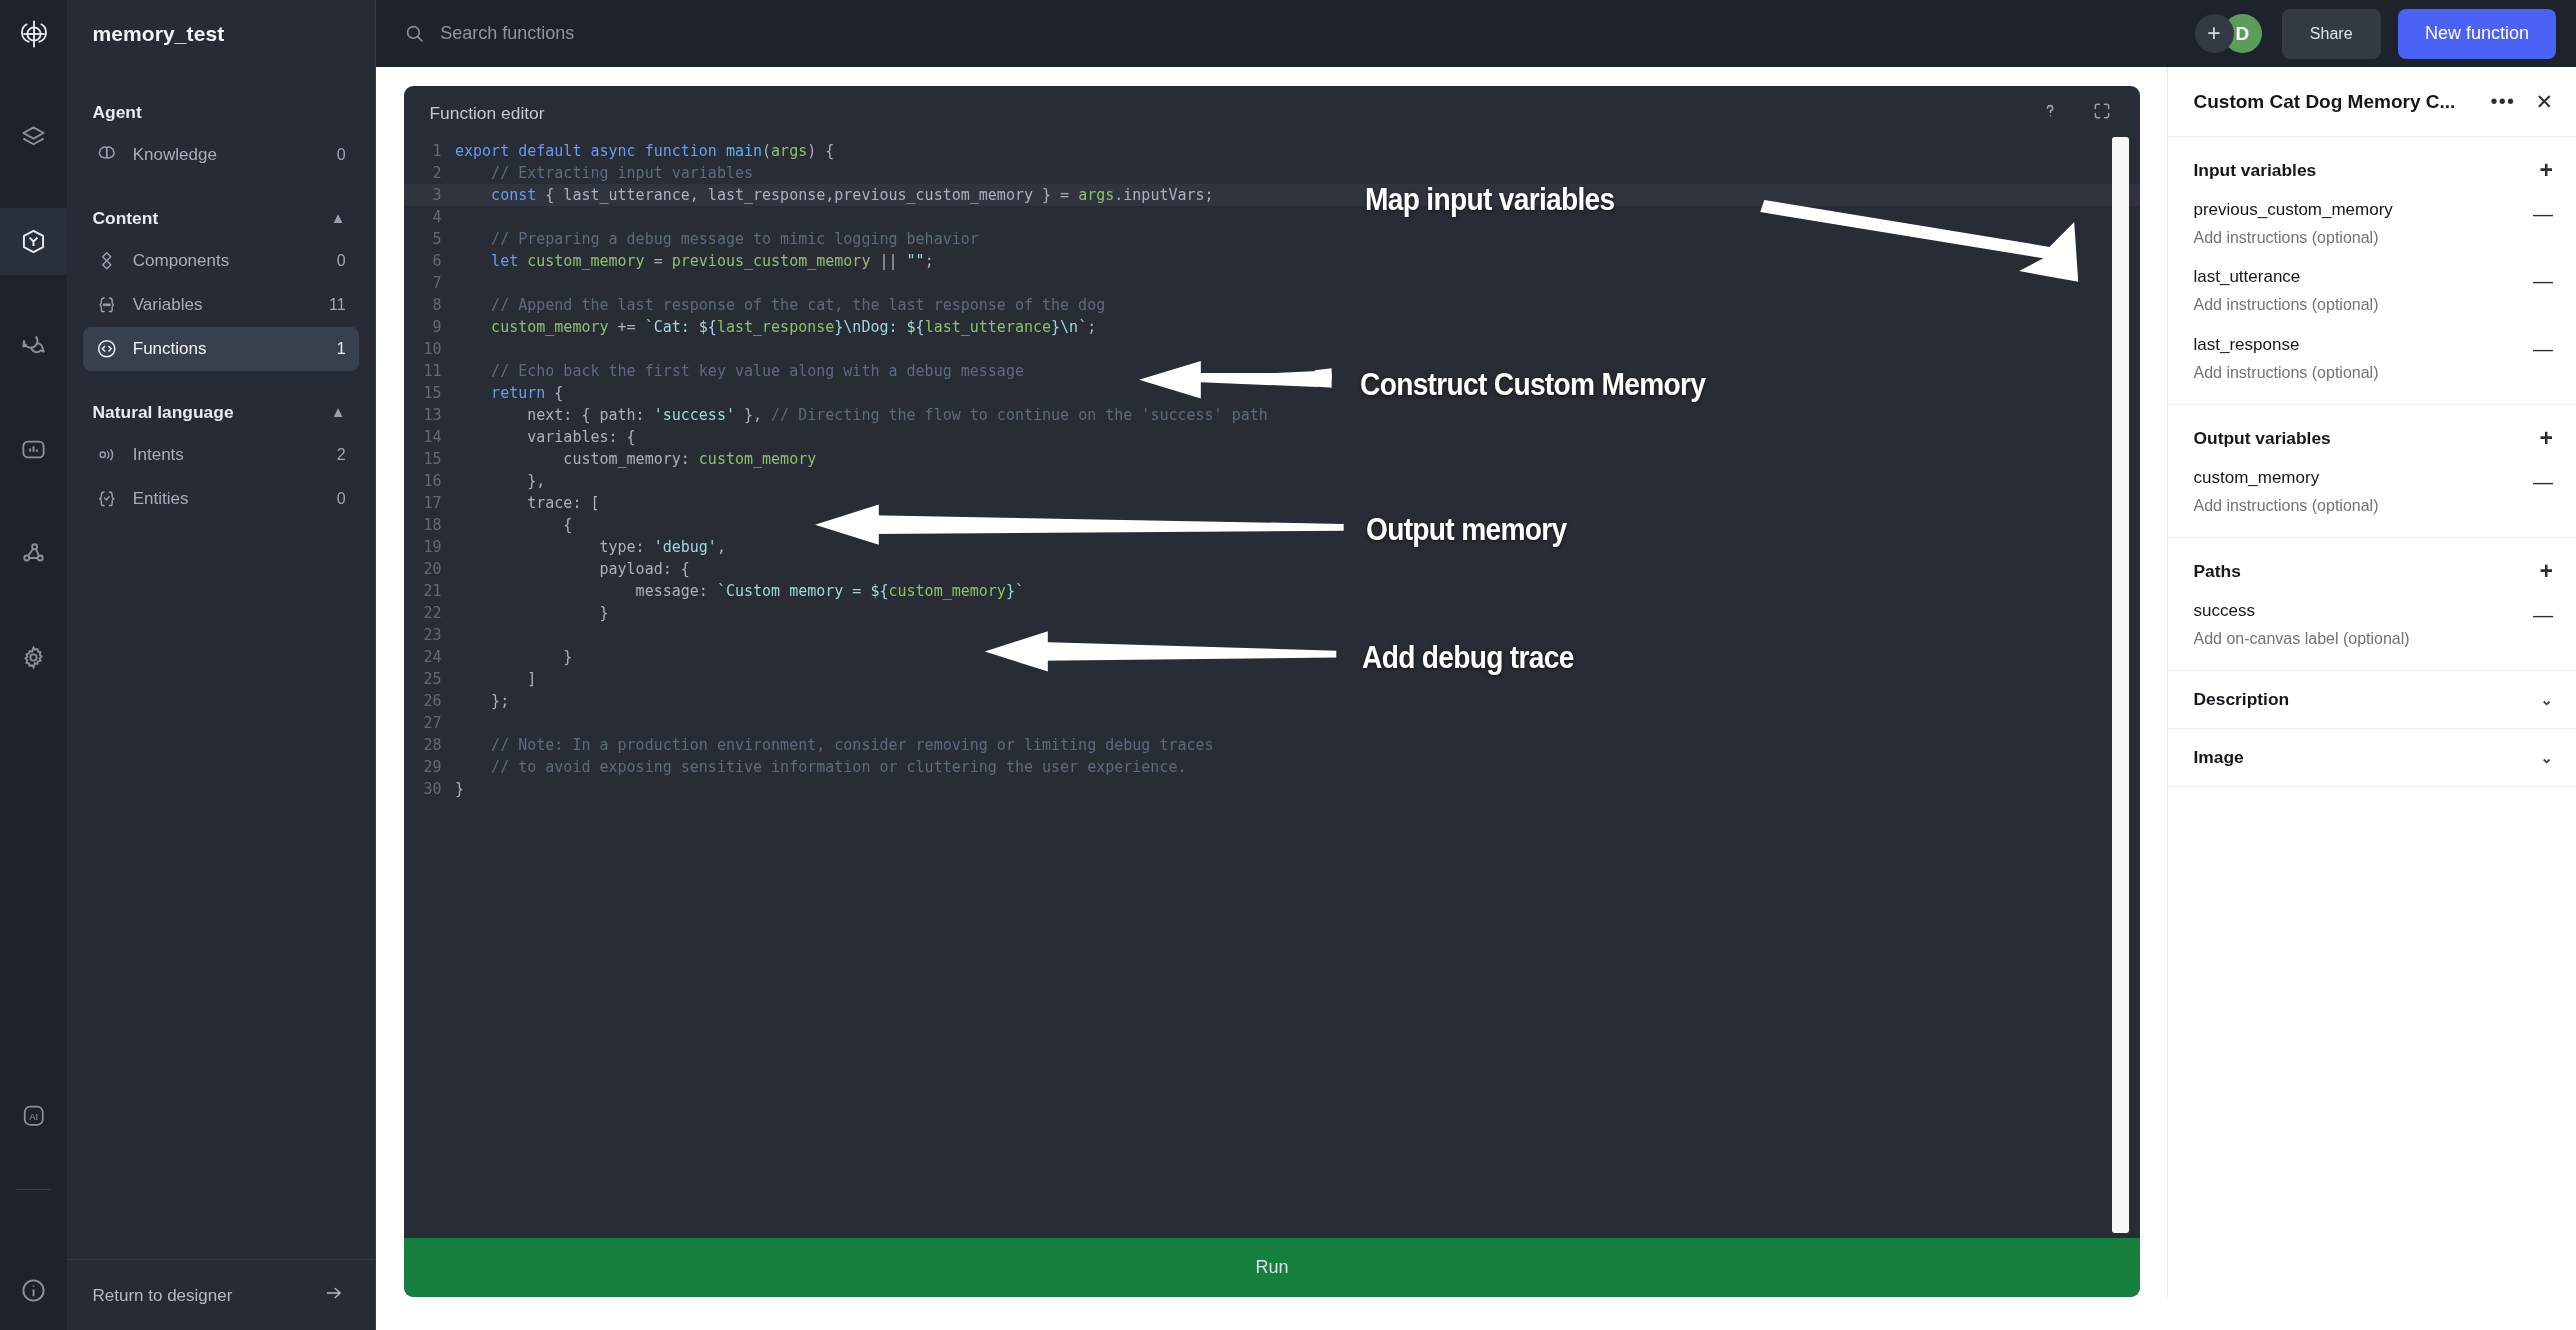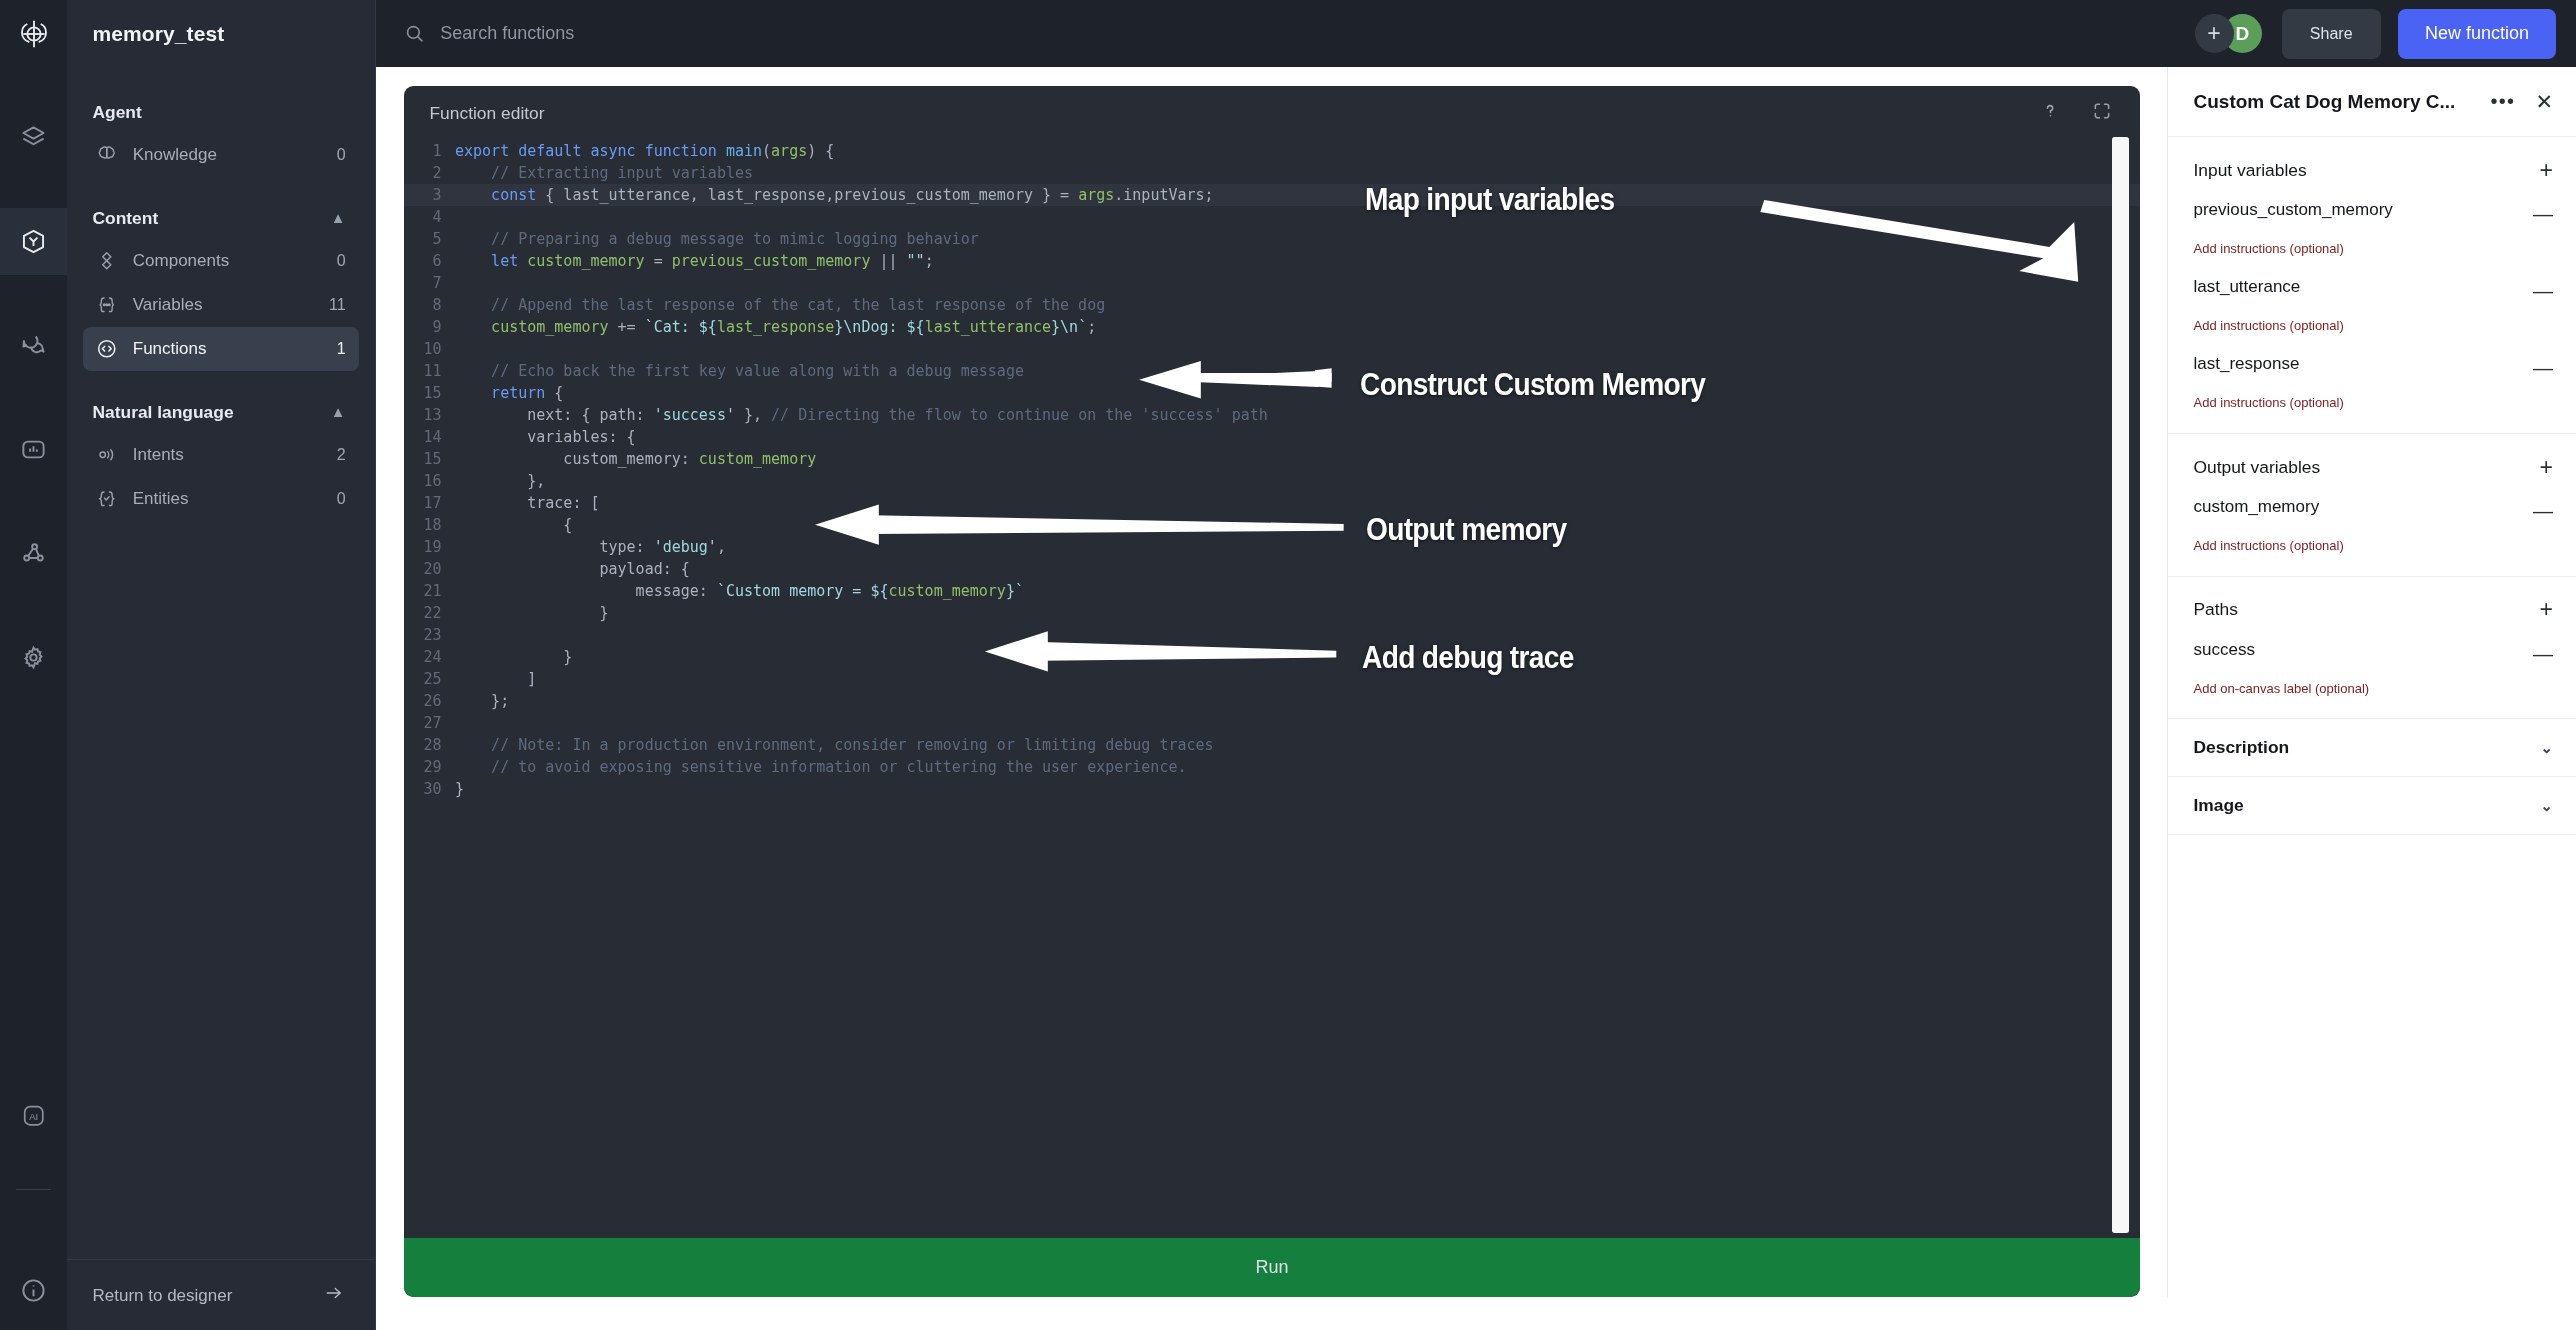--- a/index.html
+++ b/index.html
@@ -180,31 +180,31 @@
     height: 70px; flex: none; display: flex; align-items: center;
     padding: 0 23px 0 25.5px; border-bottom: 0.7px solid #eceef0;
   }
   .rp-hdr .ttl { flex: 1 1 auto; font-size: 19px; font-weight: 700; color: #14171c; white-space: nowrap; overflow: hidden; }
   .rp-hdr .dots { color: #2a2f36; font-size: 20px; letter-spacing: 1.3px; padding: 0 10.7px; }
   .rp-hdr .x { color: #2a2f36; font-size: 21px; padding-left: 9.4px; }
 
   .rp-sec { padding: 21.5px 23px 20px 25.5px; border-bottom: 0.7px solid #eceef0; }
   .rp-sec-hdr {
     display: flex; align-items: center; justify-content: space-between;
-    font-size: 17.4px; font-weight: 400; color: #14171c;
+    font-size: 17.4px; font-weight: 700; color: #14171c;
     margin-bottom: 6.7px;
   }
   .rp-sec-hdr .act { color: #2a2f36; font-size: 23px; line-height: 1; }
   .rp-row {
     display: flex; align-items: flex-start; justify-content: space-between;
     margin-top: 17.4px;
   }
   .rp-row .txts { min-width: 0; }
   .rp-row .nm { font-size: 17px; color: #14171c; line-height: 1.35; }
-  .rp-row .sub { font-size: 13px; color: #7f1d1d; line-height: 1.45; margin-top: 18px; }
+  .rp-row .sub { font-size: 16px; color: #737373; line-height: 1.45; margin-top: 4px; }
   .rp-row .minus { color: #2a2f36; font-size: 20px; padding-top: 4px; }
   .rp-collapse {
     height: 58px; display: flex; align-items: center; justify-content: space-between;
     padding: 0 23px 0 25.5px; border-bottom: 0.7px solid #eceef0;
     font-size: 17.4px; font-weight: 700; color: #14171c;
   }
   .rp-collapse .chev { color: #40454d; font-size: 14.8px; }
 
   
   .anno { position: absolute; inset: 0; pointer-events: none; }

